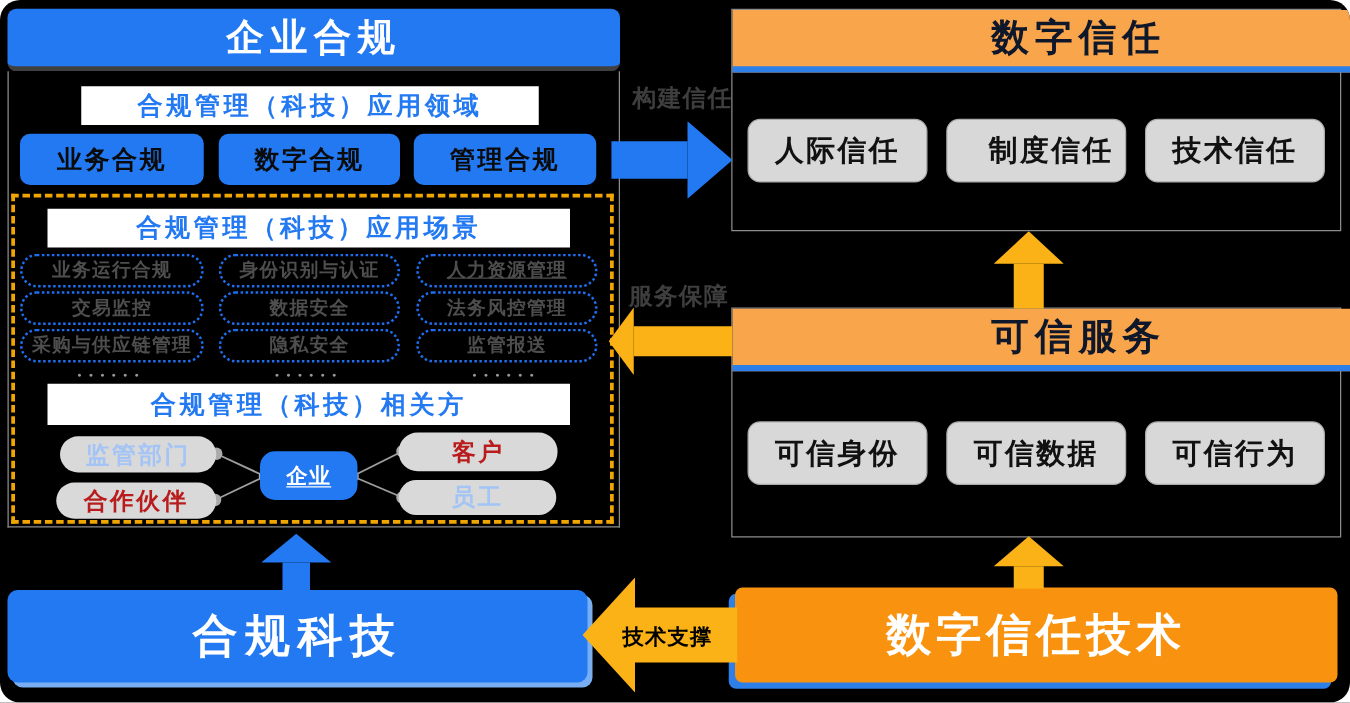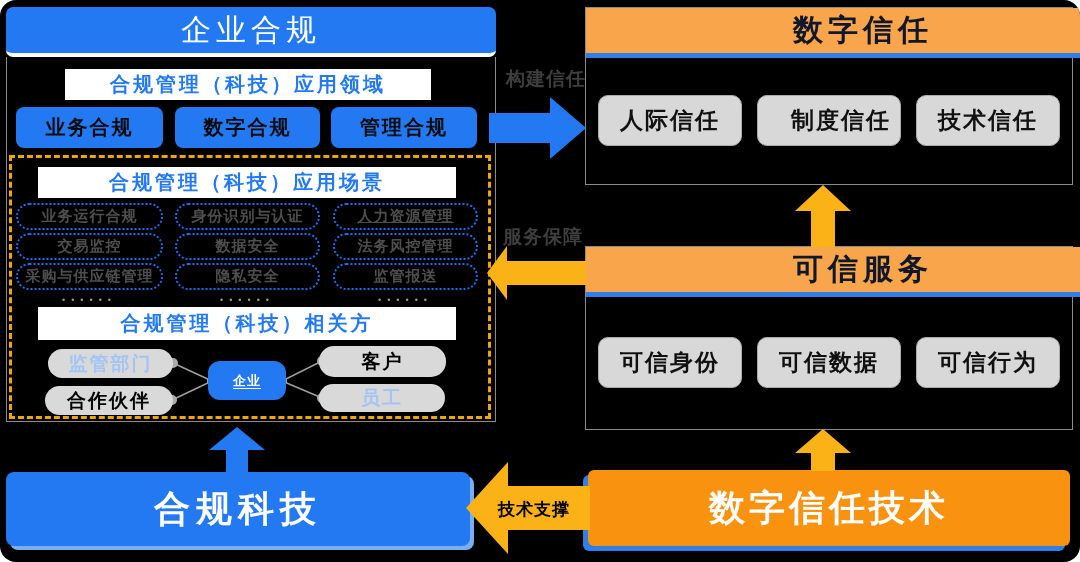--- a/index.html
+++ b/index.html
@@ -3,34 +3,34 @@
 <meta charset="utf-8">
 <style>
   html,body{margin:0;padding:0;background:#ffffff;}
   .canvas{position:relative;width:1080px;height:562px;background:#000;border-radius:16px;
           overflow:hidden;font-family:"Liberation Sans","DejaVu Sans",sans-serif;}
   .abs{position:absolute;box-sizing:border-box;}
   .center{display:flex;align-items:center;justify-content:center;text-align:center;}
 
   
   .lp-header{left:6px;top:7px;width:490px;height:50px;background:#2379F2;border-radius:7px;
-             border-bottom:4px solid #ffffff;color:#fff;font-size:30px;font-weight:normal;letter-spacing:5px;}
+             border-bottom:4px solid #404040;color:#fff;font-size:30px;font-weight:bold;letter-spacing:5px;}
   .lp-body{left:6px;top:57px;width:490px;height:365px;border:1px solid #8c8c8c;border-top:none;background:#000;}
   .white-title{background:#fff;color:#2379F2;font-size:20px;font-weight:bold;letter-spacing:3px;}
   .t-domains{left:58px;top:12px;width:366px;height:31px;}
   .blue-btn{background:#2379F2;border-radius:8px;color:#0b0b0b;font-size:20px;font-weight:bold;letter-spacing:2px;height:41px;top:50px;}
   .dashed-box{left:2px;top:98px;width:482px;height:264px;border:3px dashed #F0A500;background:#000;}
   .t-scenarios{left:26px;top:9px;width:418px;height:31px;}
   .t-stakeholders{left:26px;top:149px;width:418px;height:33px;}
   .pill{border:2px dotted #1E6FF0;border-radius:15px;color:#4E4E4E;font-size:15px;font-weight:bold;height:27px;letter-spacing:1px;}
   .dotrow{color:#9a9a9a;font-size:9px;letter-spacing:6px;height:12px;}
   .parties{left:0;top:186px;width:476px;height:76px;}
-  .gpill{background:#D9D9D9;border-radius:15px;font-size:19px;font-weight:bold;color:#000000;letter-spacing:2px;}
+  .gpill{background:#D9D9D9;border-radius:15px;font-size:19px;font-weight:bold;color:#b91c1c;letter-spacing:2px;}
   .lblue{color:#A3C4F5;text-align:center;}
-  .center-pill{background:#2379F2;border-radius:12px;color:#fff;font-size:13px;font-weight:bold;
+  .center-pill{background:#2379F2;border-radius:12px;color:#fff;font-size:17px;font-weight:bold;
                text-decoration:underline;text-underline-offset:3px;letter-spacing:1px;}
   .bl-box{left:6px;top:472px;width:464px;height:74px;background:#2379F2;border-radius:8px;
           box-shadow:4px 4px 0 #79AFF2;color:#fff;font-size:36px;font-weight:bold;letter-spacing:6px;}
 
   
   .r-panel{width:488px;border:1px solid #8c8c8c;background:#000;}
   .rt{left:585px;top:7px;height:178px;}
   .rm{left:585px;top:246px;height:184px;}
   .o-header{left:0;top:0;width:554px;height:50px;background:#F9A54B;border-bottom:5px solid #2F7FE8;
             color:#0f172a;font-size:30px;font-weight:bold;letter-spacing:5px;}

